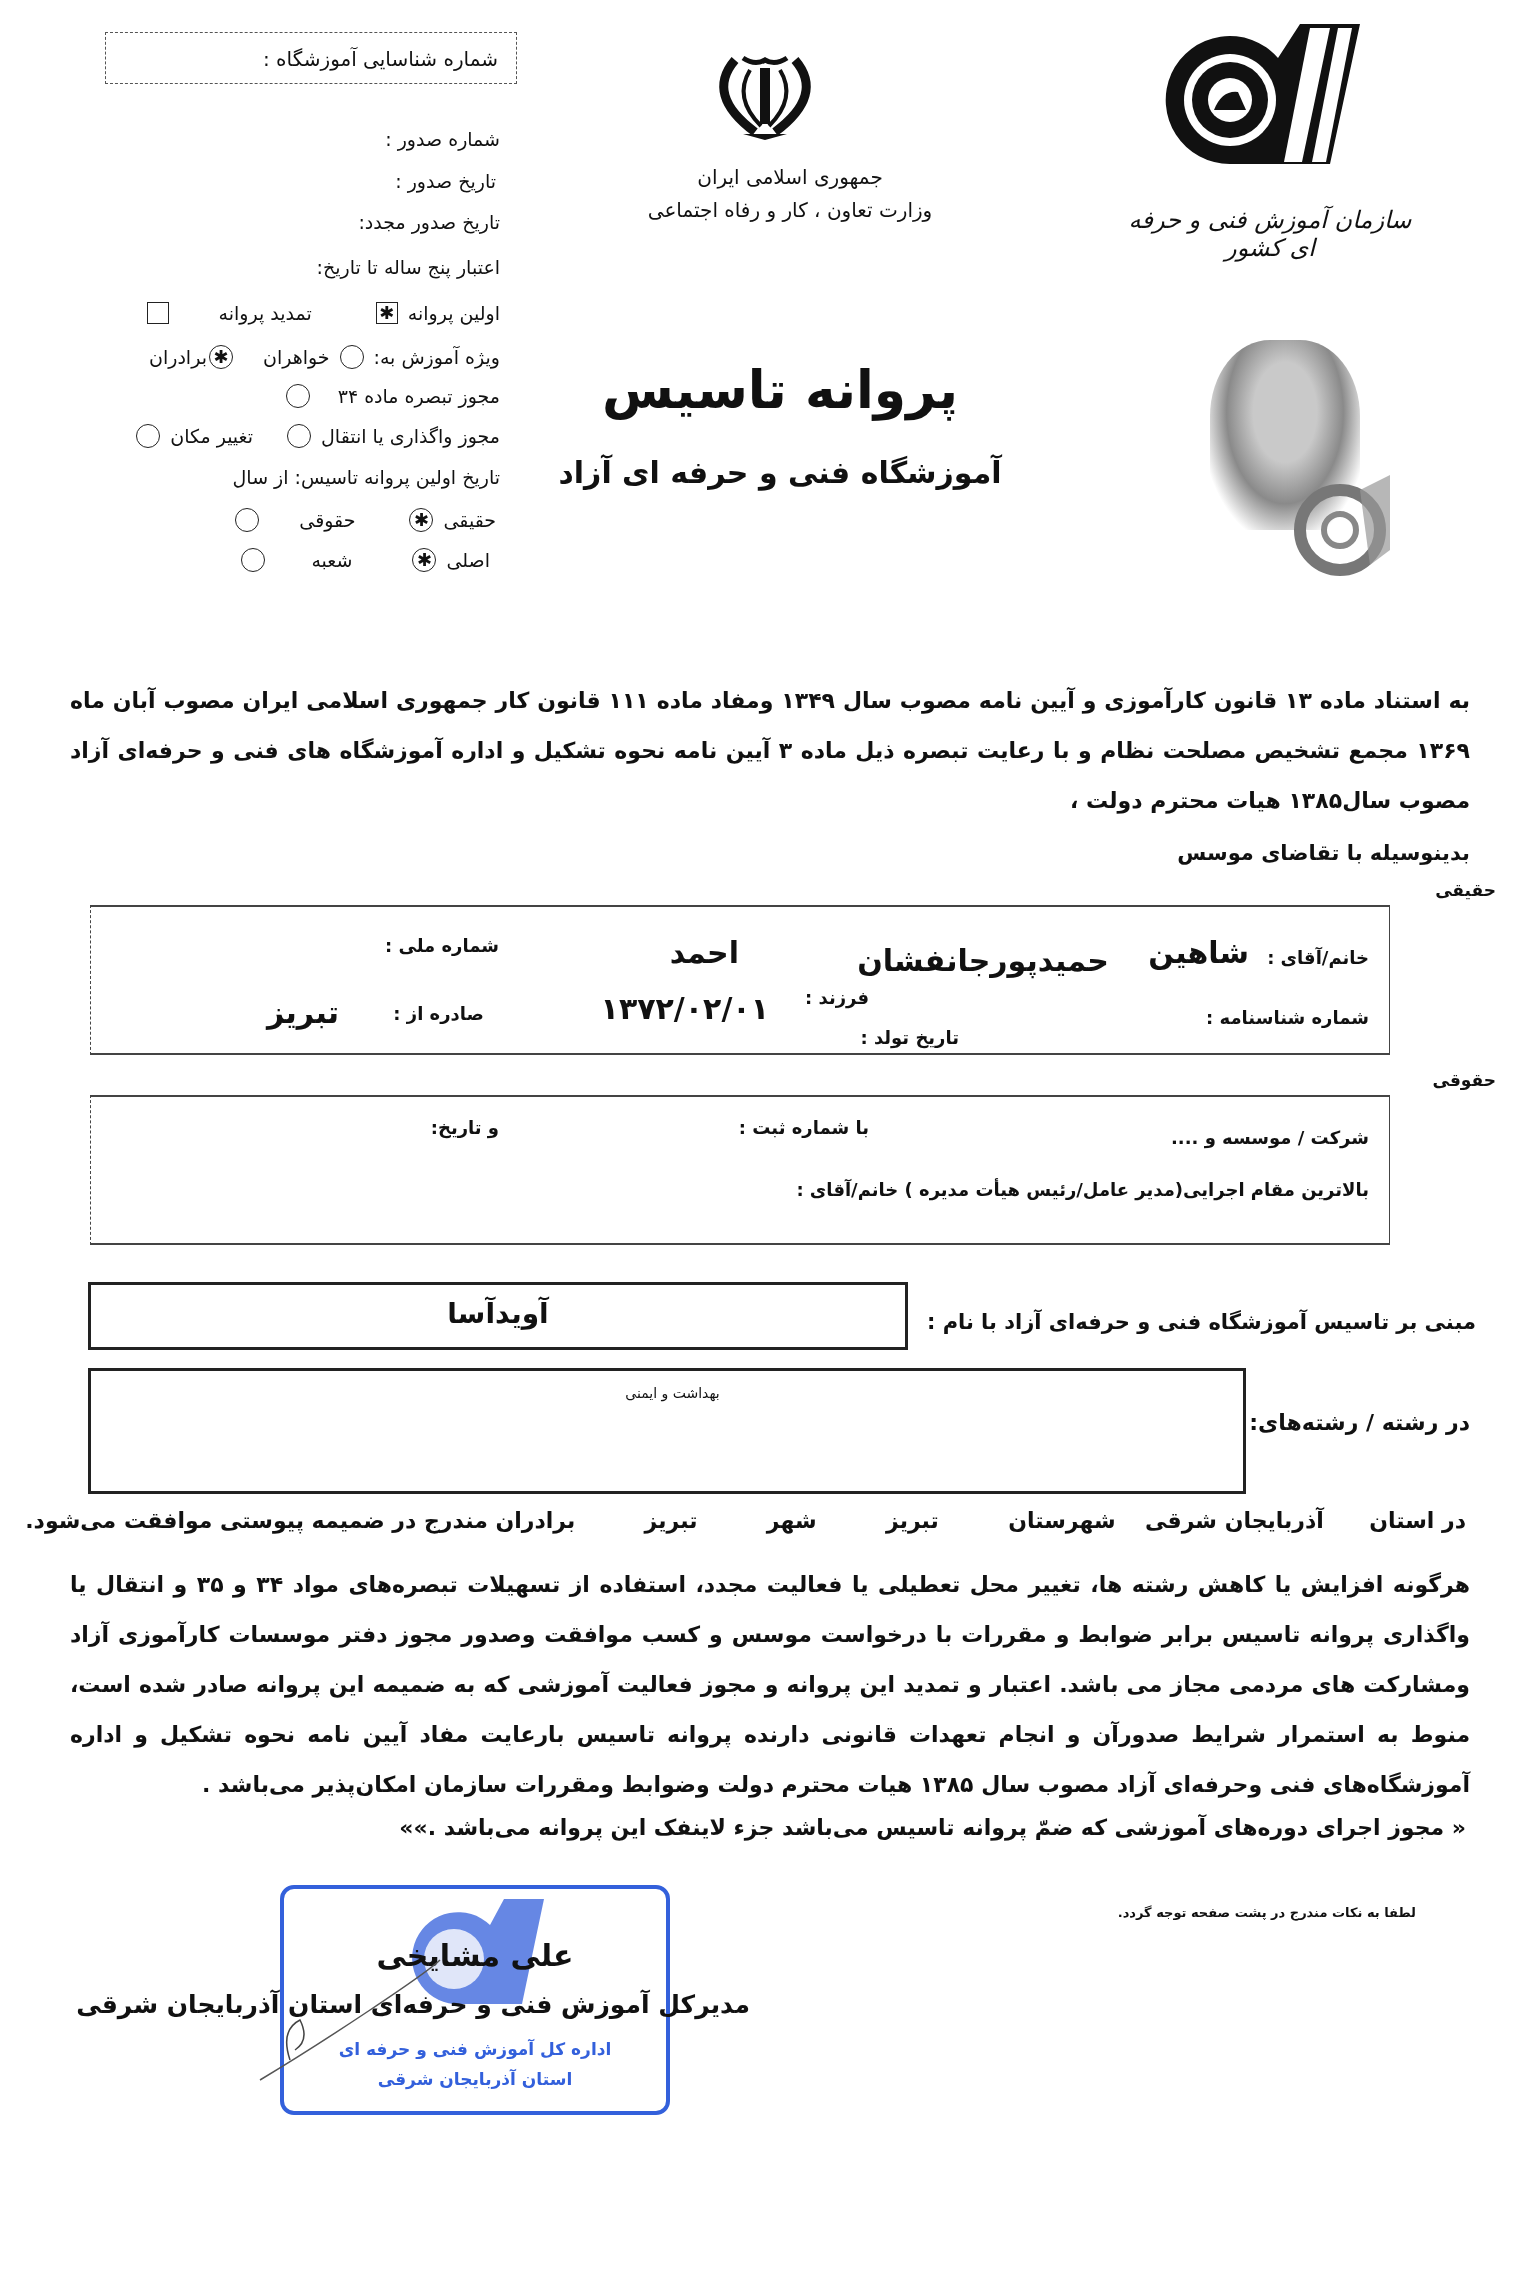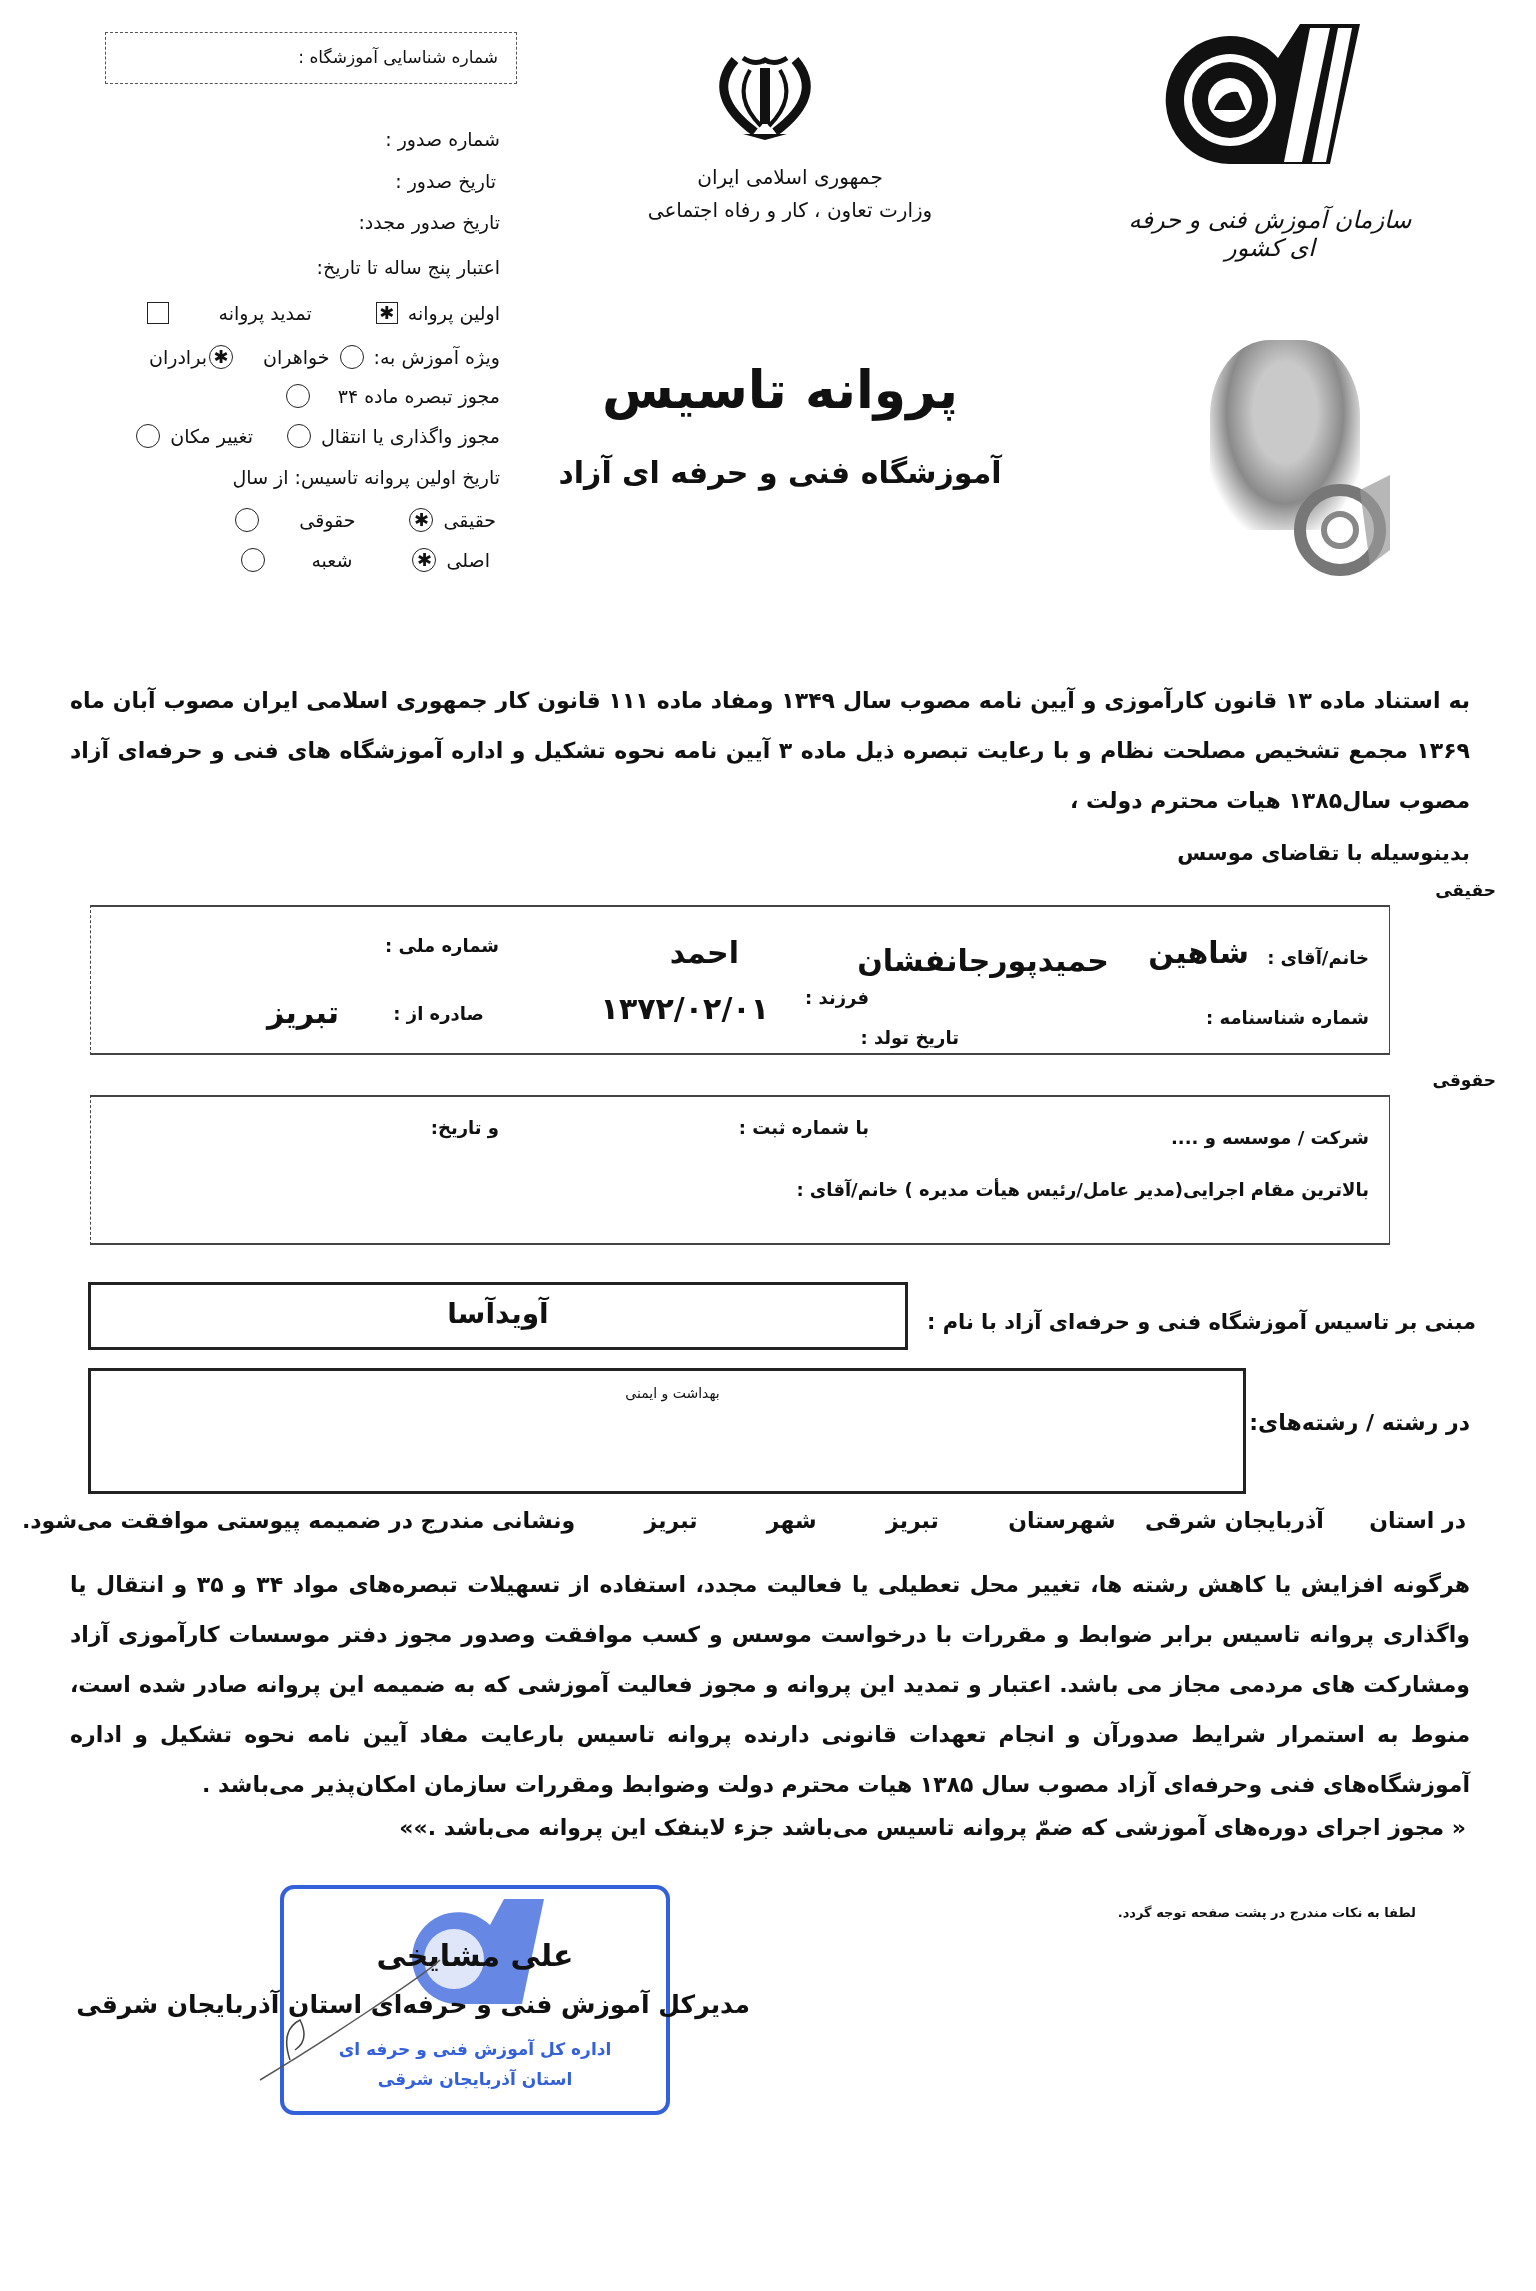--- a/index.html
+++ b/index.html
@@ -2,21 +2,21 @@
 <html><head>
 <meta charset="utf-8">
 <style>
   html, body { margin:0; padding:0; background:#ffffff; }
   body { width:1536px; height:2291px; position:relative; overflow:hidden;
          font-family:"DejaVu Sans", sans-serif; color:#111; direction:rtl; }
   .abs { position:absolute; }
 
   
   .id-box { left:105px; top:32px; width:412px; height:52px; border:1.5px dashed #555; box-sizing:border-box; }
-  .id-box span { position:absolute; right:18px; top:14px; font-size:17px; }
+  .id-box span { position:absolute; right:18px; top:14px; font-size:20px; }
   .meta { right:1030px; font-size:19px; white-space:nowrap; text-align:right; }
   .chk-row { font-size:19px; white-space:nowrap; display:flex; align-items:center; gap:10px; }
   .sq { display:inline-block; width:22px; height:22px; border:1.5px solid #222; box-sizing:border-box; text-align:center; line-height:20px; font-size:18px; }
   .rd { display:inline-block; width:24px; height:24px; border:1.5px solid #222; border-radius:50%; box-sizing:border-box; text-align:center; line-height:22px; font-size:18px; }
 
   
   .ministry { left:590px; width:400px; text-align:center; font-size:20px; }
 
   
   .org-name { left:1120px; width:300px; top:206px; text-align:center; font-size:24px; font-family:"DejaVu Serif", serif; font-style:italic; }
@@ -182,21 +182,21 @@
   <span>آذربایجان شرقی</span>
   <span style="display:inline-block; width:14px;"></span>
   <span>شهرستان</span>
   <span style="display:inline-block; width:54px;"></span>
   <span>تبریز</span>
   <span style="display:inline-block; width:54px;"></span>
   <span>شهر</span>
   <span style="display:inline-block; width:54px;"></span>
   <span>تبریز</span>
   <span style="display:inline-block; width:54px;"></span>
-  <span>ونشانی مندرج در ضمیمه پیوستی موافقت می‌شود.</span>
+  <span>برادران مندرج در ضمیمه پیوستی موافقت می‌شود.</span>
 </div>
 
 <div class="abs para" style="top:1560px; height:260px; line-height:50px;">هرگونه افزایش یا کاهش رشته ها، تغییر محل تعطیلی یا فعالیت مجدد، استفاده از تسهیلات تبصره‌های مواد ۳۴ و ۳۵ و انتقال یا واگذاری پروانه تاسیس برابر ضوابط و مقررات با درخواست موسس و کسب موافقت وصدور مجوز دفتر موسسات کارآموزی آزاد ومشارکت های مردمی مجاز می باشد. اعتبار و تمدید این پروانه و مجوز فعالیت آموزشی که به ضمیمه این پروانه صادر شده است، منوط به استمرار شرایط صدورآن و انجام تعهدات قانونی دارنده پروانه تاسیس بارعایت مفاد آیین نامه نحوه تشکیل و اداره آموزشگاه‌های فنی وحرفه‌ای آزاد مصوب سال ۱۳۸۵ هیات محترم دولت وضوابط ومقررات سازمان امکان‌پذیر می‌باشد .</div>
 <div class="abs" style="right:70px; top:1815px; font-size:22px; font-weight:bold; white-space:nowrap;">« مجوز اجرای دوره‌های آموزشی که ضمّ پروانه تاسیس می‌باشد جزء لاینفک این پروانه می‌باشد .»»</div>
 
 <div class="abs" style="right:120px; top:1905px; font-size:13px; font-weight:bold;">لطفا به نکات مندرج در پشت صفحه توجه گردد.</div>
 
 <div class="abs stamp">
   <svg class="abs" style="left:120px; top:10px;" width="140" height="110" viewBox="0 0 140 110">
     <path d="M50 105 A46 46 0 1 1 86 26 L100 0 L140 0 L118 105 Z" fill="#1d4fd8" opacity=".75"></path>

